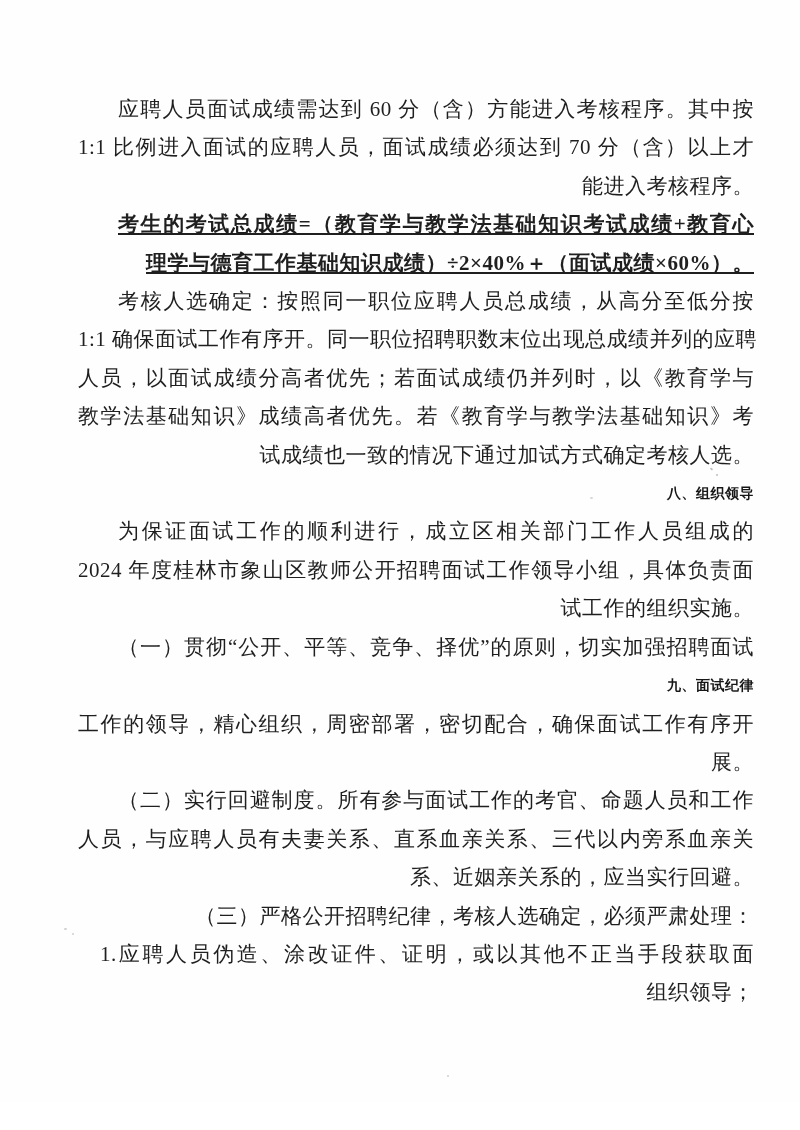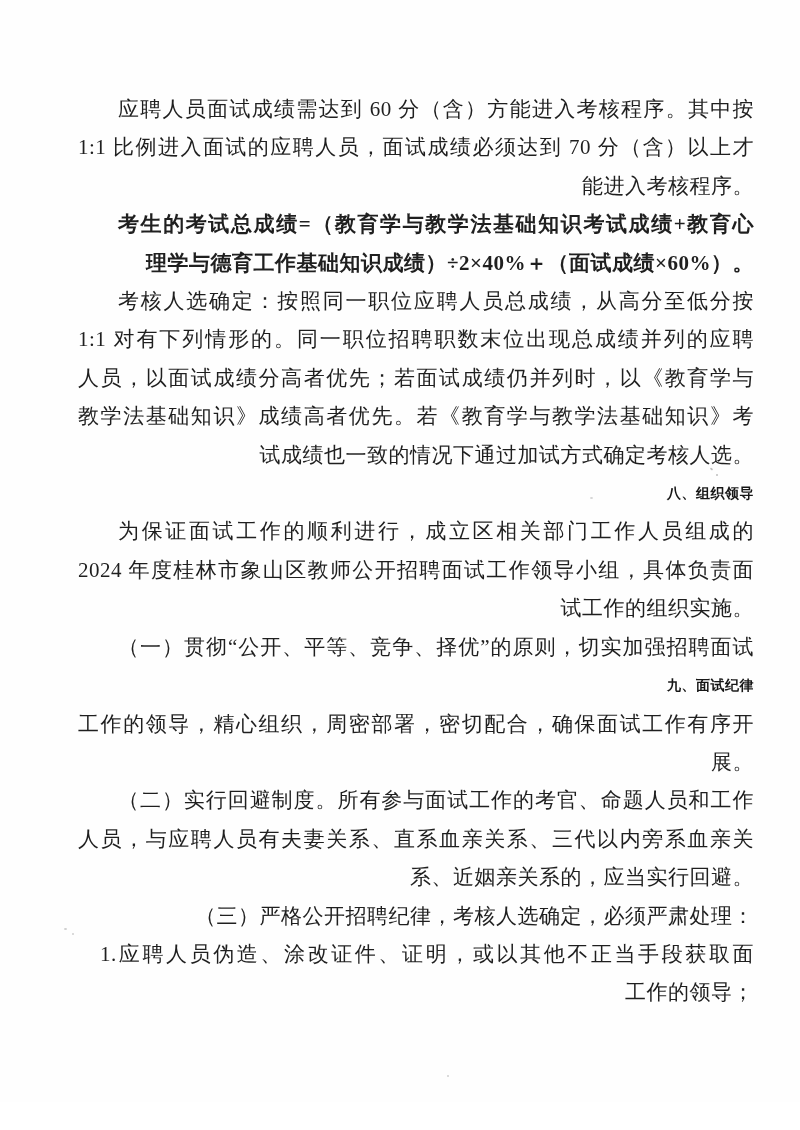--- a/index.html
+++ b/index.html
@@ -28,20 +28,21 @@
     white-space: nowrap;
     text-align: right;
     letter-spacing: 0.5px;
   }
   .line.justify {
     text-align: justify;
     text-align-last: justify;
   }
   .line.bold {
     font-weight: 700;
+    text-decoration: underline;
   }
   .line.heading {
     font-weight: 700;
     font-family: "Liberation Sans", "DejaVu Sans", sans-serif;
     font-size: 14px;
     color: #161616;
   }
   
   .speck {
     position: absolute;
@@ -61,38 +62,38 @@
 <body>
 
 <div class="page">
   <div class="text-block" id="text-block">
       <div class="line justify" style="padding-left: 40px;">应聘人员面试成绩需达到 60 分（含）方能进入考核程序。其中按</div>
       <div class="line justify">1:1 比例进入面试的应聘人员，面试成绩必须达到 70 分（含）以上才</div>
       <div class="line">能进入考核程序。</div>
       <div class="line bold justify" style="padding-left: 40px;">考生的考试总成绩=（教育学与教学法基础知识考试成绩+教育心</div>
       <div class="line bold">理学与德育工作基础知识成绩）÷2×40%＋（面试成绩×60%）。</div>
       <div class="line justify" style="padding-left: 40px;">考核人选确定：按照同一职位应聘人员总成绩，从高分至低分按</div>
-      <div class="line justify">1:1 对有下列情形的。同一职位招聘职数末位出现总成绩并列的应聘</div>
+      <div class="line justify">1:1 确保面试工作有序开。同一职位招聘职数末位出现总成绩并列的应聘</div>
       <div class="line justify">人员，以面试成绩分高者优先；若面试成绩仍并列时，以《教育学与</div>
       <div class="line justify">教学法基础知识》成绩高者优先。若《教育学与教学法基础知识》考</div>
       <div class="line">试成绩也一致的情况下通过加试方式确定考核人选。</div>
       <div class="line heading" style="padding-left: 40px;">八、组织领导</div>
       <div class="line justify" style="padding-left: 40px;">为保证面试工作的顺利进行，成立区相关部门工作人员组成的</div>
       <div class="line justify">2024 年度桂林市象山区教师公开招聘面试工作领导小组，具体负责面</div>
       <div class="line">试工作的组织实施。</div>
       <div class="line justify" style="padding-left: 40px;">（一）贯彻“公开、平等、竞争、择优”的原则，切实加强招聘面试</div>
       <div class="line heading" style="padding-left: 40px;">九、面试纪律</div>
       <div class="line justify">工作的领导，精心组织，周密部署，密切配合，确保面试工作有序开</div>
       <div class="line">展。</div>
       <div class="line justify" style="padding-left: 40px;">（二）实行回避制度。所有参与面试工作的考官、命题人员和工作</div>
       <div class="line justify">人员，与应聘人员有夫妻关系、直系血亲关系、三代以内旁系血亲关</div>
       <div class="line">系、近姻亲关系的，应当实行回避。</div>
       <div class="line" style="padding-left: 40px;">（三）严格公开招聘纪律，考核人选确定，必须严肃处理：</div>
       <div class="line justify" style="padding-left: 22px;">1.应聘人员伪造、涂改证件、证明，或以其他不正当手段获取面</div>
-      <div class="line">工作的领导；</div>
+      <div class="line">组织领导；</div>
     </div>
   <span class="speck s1"></span>
   <span class="speck s2"></span>
   <span class="speck s3"></span>
   <span class="speck s4"></span>
   <span class="speck s5"></span>
   <span class="speck s6"></span>
   <span class="speck s7"></span>
 </div>
 

